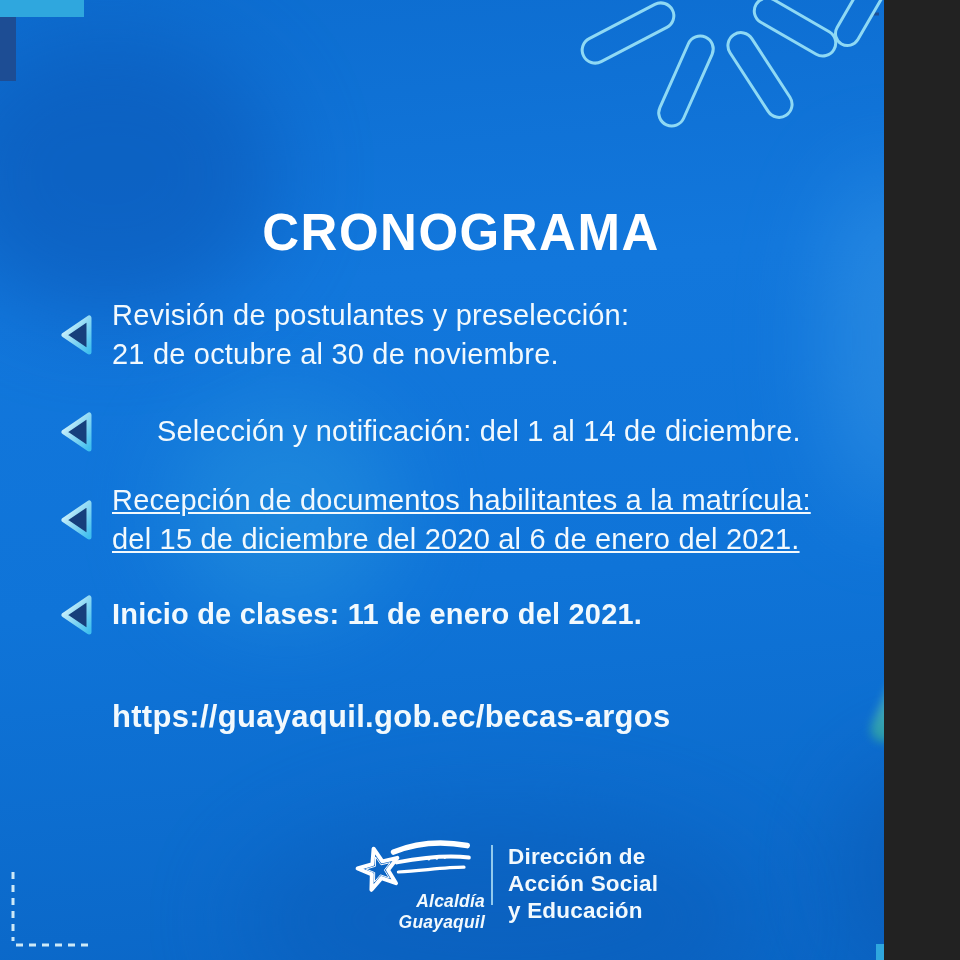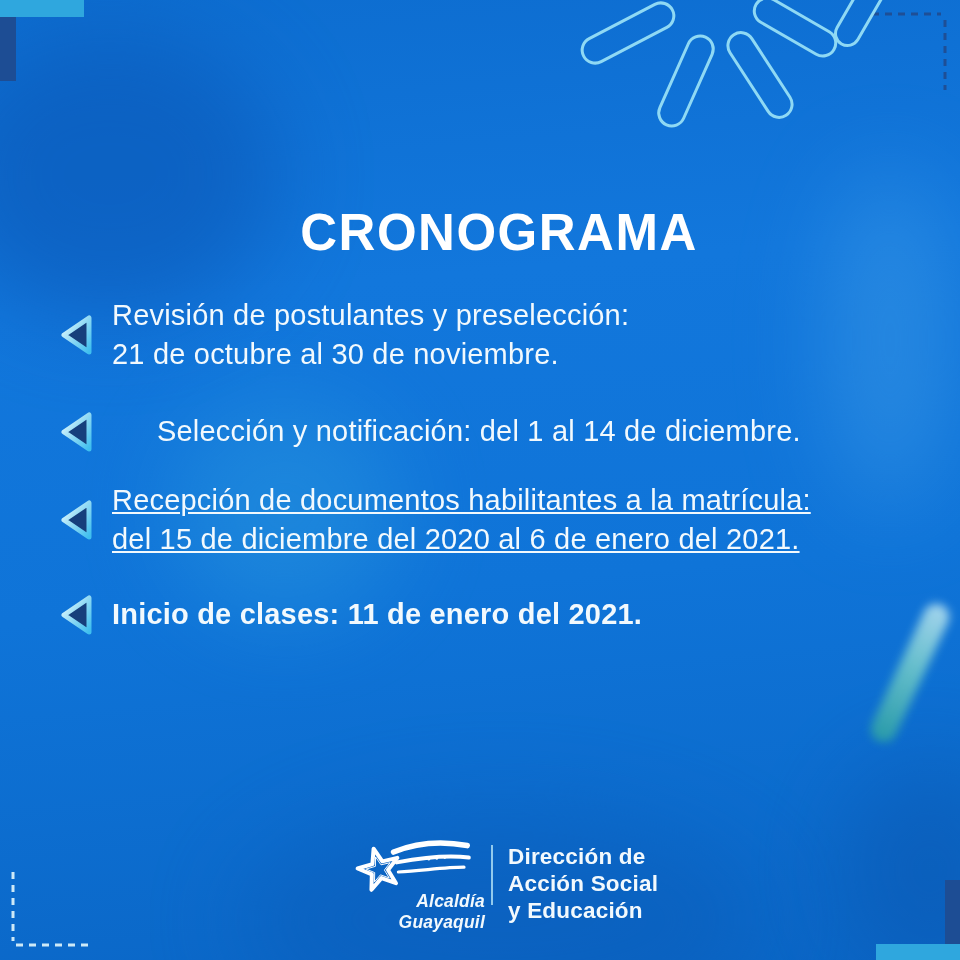--- a/index.html
+++ b/index.html
@@ -1,17 +1,17 @@
 <!DOCTYPE html>
 <html><head>
 <meta charset="utf-8">
 <style>
   html,body{margin:0;padding:0;background:#222;}
   .poster{
-    position:relative; width:960px; height:960px; overflow:hidden;
+    position:relative; width:884px; height:960px; overflow:hidden;
     font-family:"Liberation Sans", sans-serif; color:#f2f9fd;
     background:linear-gradient(175deg,#0d6dd0 0%,#1277dc 30%,#0f74d8 60%,#0a66c6 100%);
   }
   .blob{position:absolute; border-radius:50%; filter:blur(45px);}
   .blob-dark-tl{left:-60px; top:30px; width:340px; height:290px; background:#0a55b4; opacity:.55;}
   .blob-light-right{left:830px; top:170px; width:120px; height:340px; background:#3e9ce8; opacity:.5;}
   .blob-light-mid{left:170px; top:400px; width:230px; height:220px; background:#2f9fe0; opacity:.40;}
   .blob-dark-bottom{left:240px; top:810px; width:520px; height:220px; background:#0b5cb8; opacity:.5;}
   .blob-dark-br{left:840px; top:760px; width:180px; height:220px; background:#0b54ac; opacity:.45;}
 
@@ -125,20 +125,21 @@
 del 15 de diciembre del 2020 al 6 de enero del 2021.</div>
   </div>
 
   <div class="item i4 bold">
     <svg class="tri" width="34" height="46" viewBox="0 0 34 46">
       <path d="M29 6 L29 40 L4 23 Z" fill="#163f7c" stroke="url(#triGrad)" stroke-width="5" stroke-linejoin="round"></path>
     </svg>
     <div class="txt">Inicio de clases: 11 de enero del 2021.</div>
   </div>
 
+  <div class="info-url">https://guayaquil.gob.ec/becas-argos</div>
 
   <svg class="city-logo" width="120" height="64" viewBox="0 0 150 80">
     <g fill="none" stroke="#ffffff" stroke-linejoin="round" stroke-linecap="round">
       <polygon stroke-width="5" points="27,15.9 37.9,31.7 56.7,27.3 45,42.6 55,59 36.8,52.6 24.3,67.2 24.8,48 7,40.6 25.5,35.1"></polygon>
       <polygon stroke-width="2" transform="translate(13.5,17) scale(0.6)" points="27,15.9 37.9,31.7 56.7,27.3 45,42.6 55,59 36.8,52.6 24.3,67.2 24.8,48 7,40.6 25.5,35.1"></polygon>
       <path d="M52 20 C 82 8, 112 6, 144 12" stroke-width="7"></path>
       <path d="M56 33 C 88 27, 118 23, 146 27" stroke-width="5"></path>
       <path d="M58 45 C 90 43, 118 39, 140 39" stroke-width="4"></path>
     </g>
     <g fill="#ffffff">

